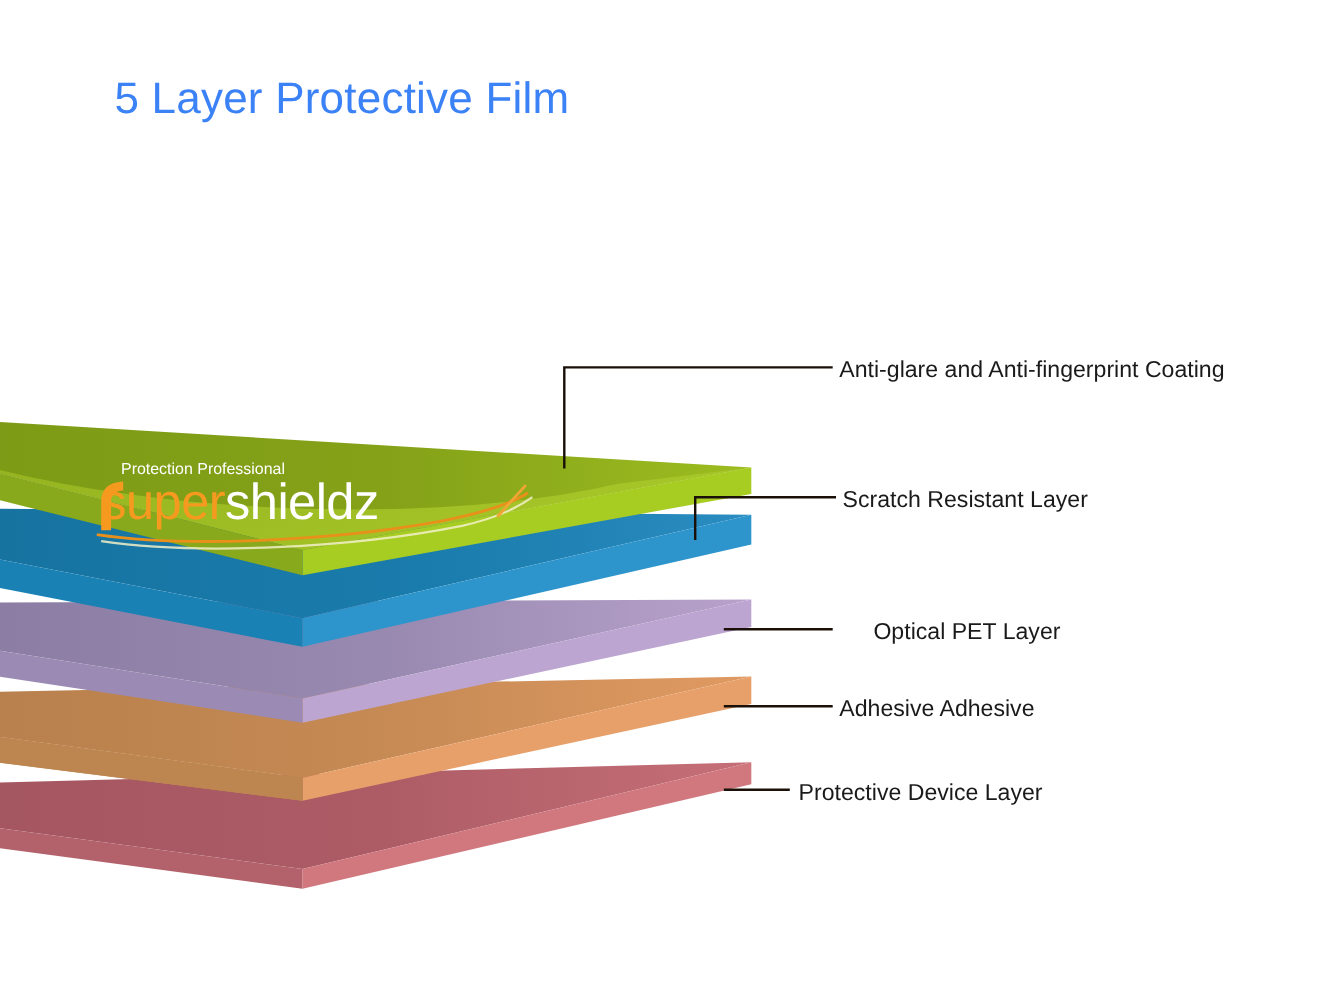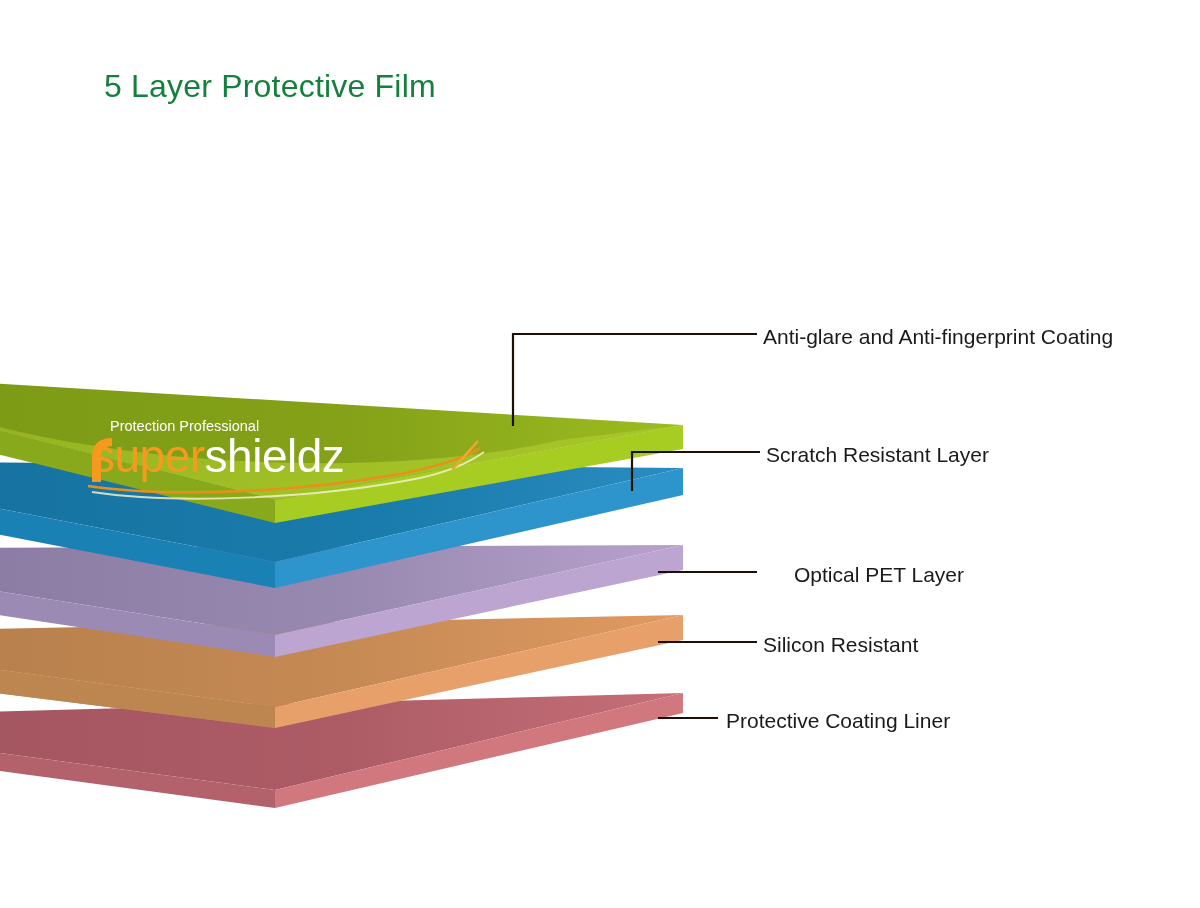--- a/index.html
+++ b/index.html
@@ -12,23 +12,23 @@
     width: 1200px;
     height: 908px;
     background: #ffffff;
     overflow: hidden;
     font-family: "Liberation Sans", sans-serif;
   }
   #page-title {
     position: absolute;
     left: 104px;
     top: 68px;
-    font-size: 32px;
+    font-size: 40px;
     font-weight: 400;
-    color: #15803d;
+    color: #3b82f6;
     letter-spacing: 0.2px;
     white-space: nowrap;
   }
   #diagram {
     position: absolute;
     left: 0;
     top: 0;
     width: 1200px;
     height: 908px;
   }
@@ -157,17 +157,17 @@
       <path d="M 658,718 L 718,718"></path>
     </g>
   </svg>
 
   <div class="callout-text" style="left:766px; top:443px;">Scratch Resistant Layer</div>
 
   <div class="callout-text" style="left:763px; top:325px;">Anti-glare and Anti-fingerprint Coating</div>
 
   <div class="callout-text" style="left:794px; top:563px;">Optical PET Layer</div>
 
-  <div class="callout-text" style="left:763px; top:633px;">Silicon Resistant</div>
+  <div class="callout-text" style="left:763px; top:633px;">Adhesive Adhesive</div>
 
-  <div class="callout-text" style="left:726px; top:709px;">Protective Coating Liner</div>
+  <div class="callout-text" style="left:726px; top:709px;">Protective Device Layer</div>
 
 </div>
 
 </body></html>

